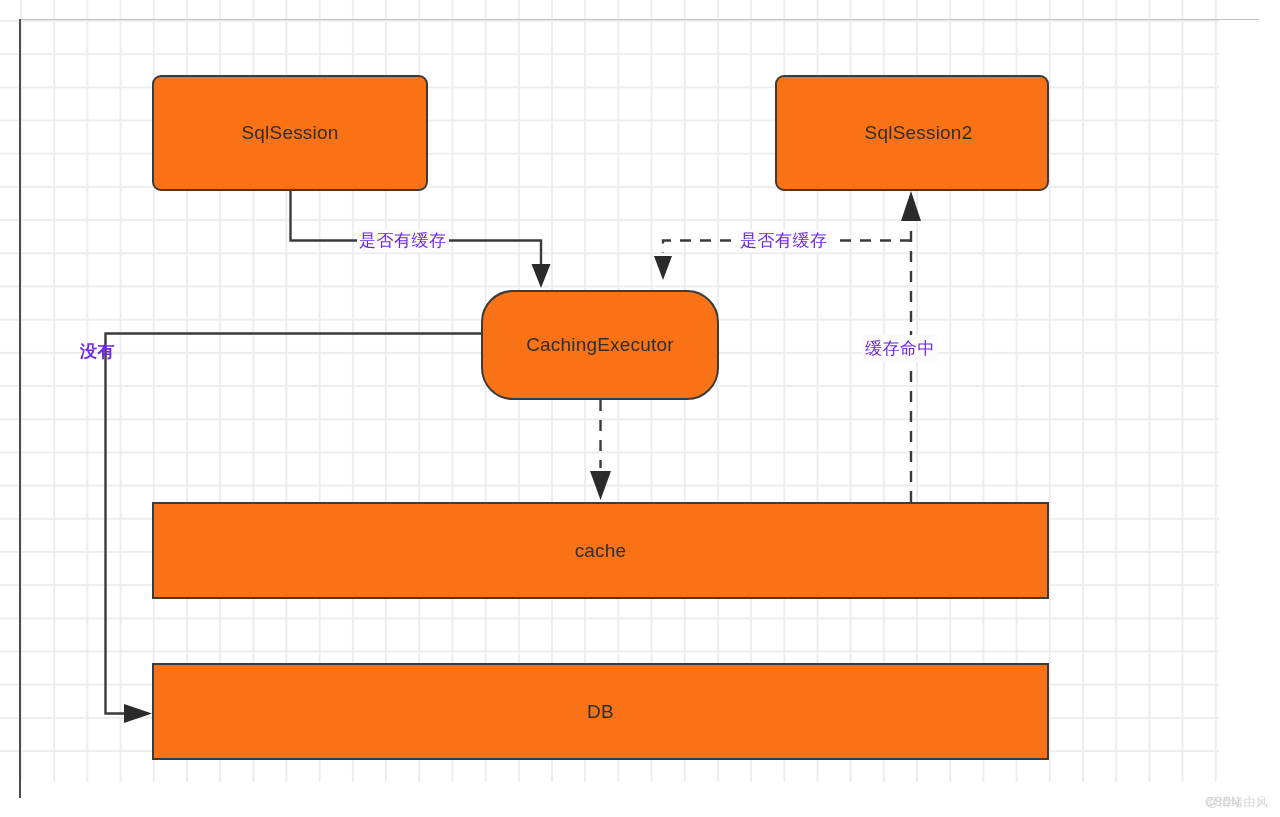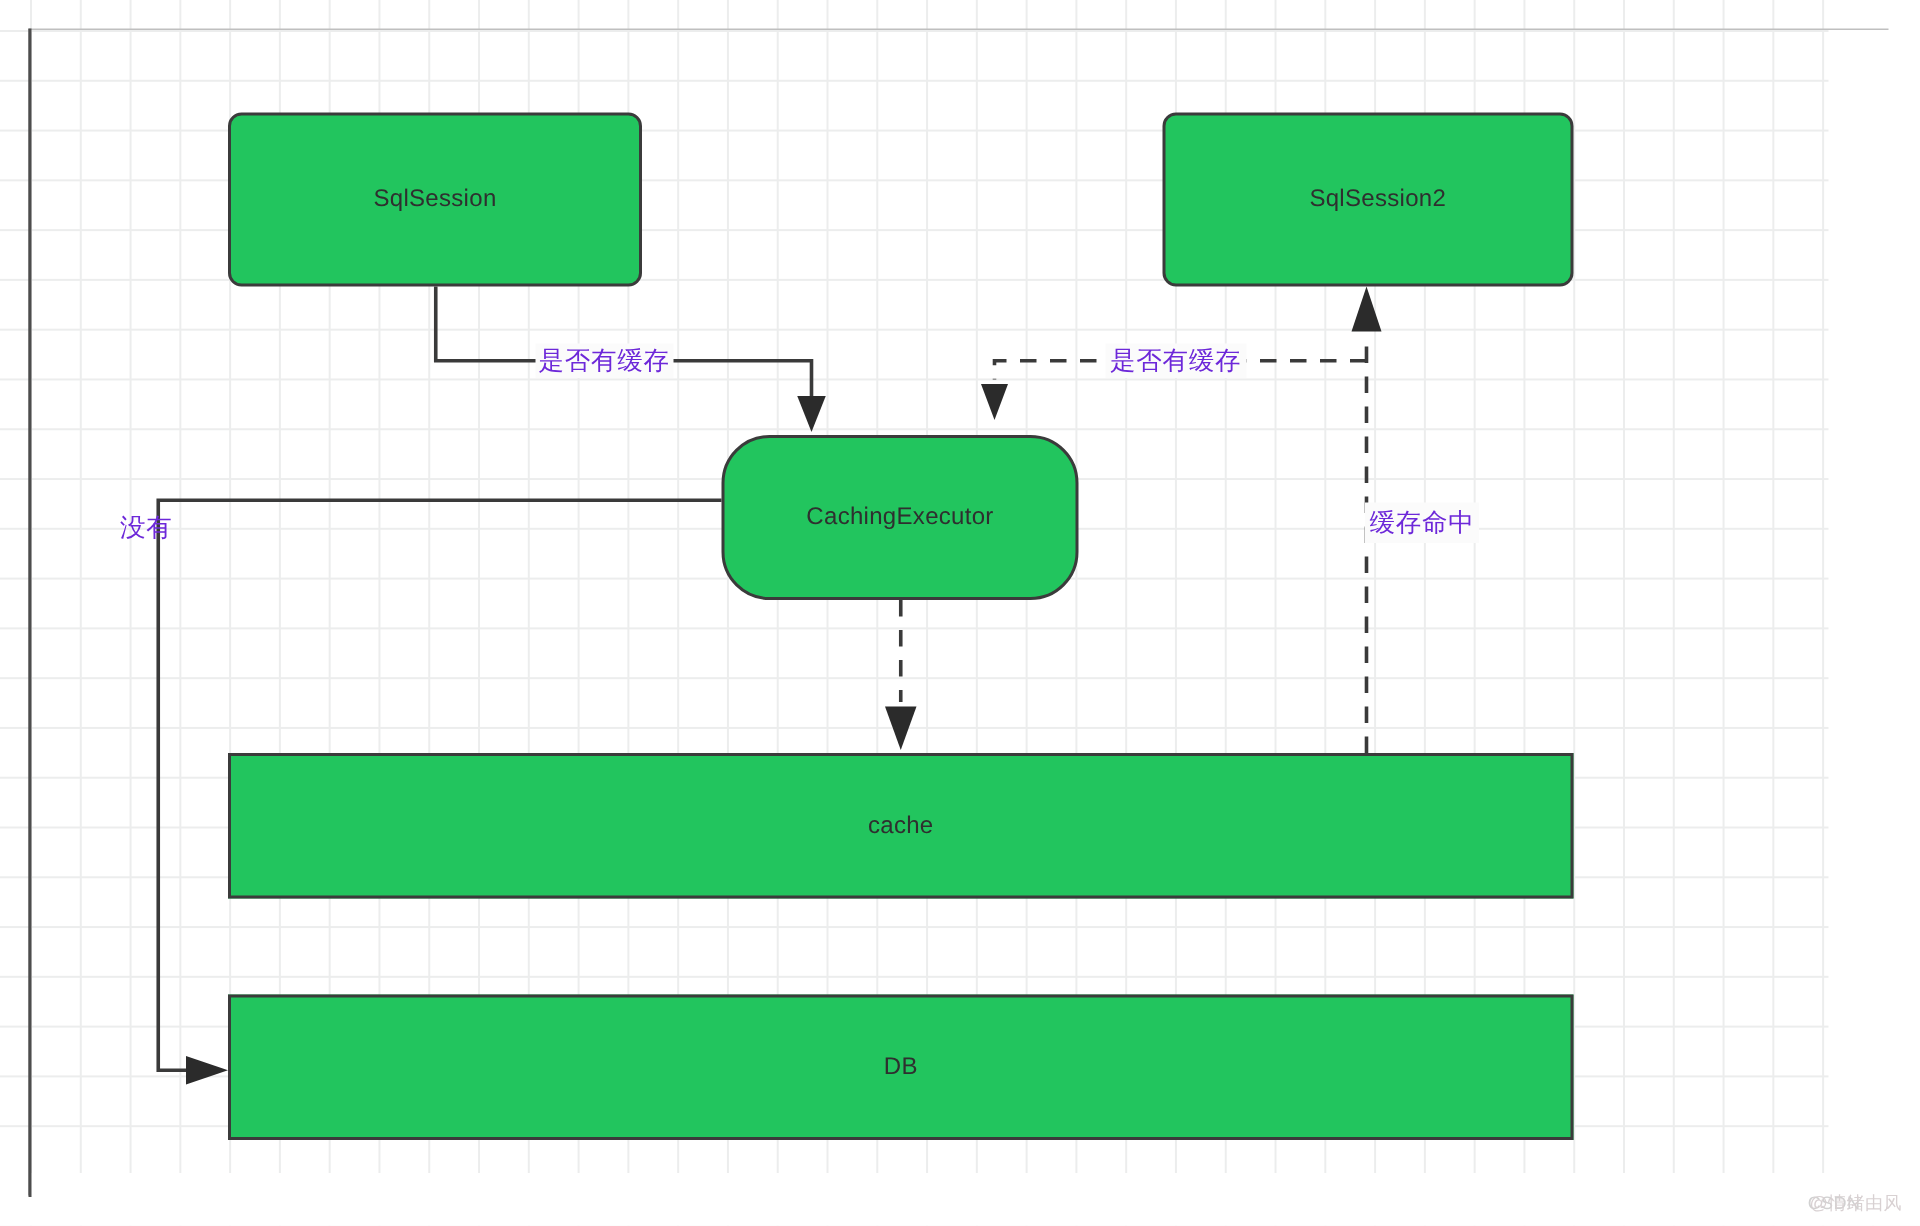--- a/index.html
+++ b/index.html
@@ -52,27 +52,27 @@
   #frame-left-edge {
     position: absolute;
     left: 19px; top: 19px;
     width: 2px; height: 779px;
     background: #4d4d4d;
   }
 
   .node {
     position: absolute;
     box-sizing: border-box;
-    background: #22c55e;
+    background: #f97316;
     border: 2.2px solid #3b3b3b;
     display: flex;
     align-items: center;
     justify-content: center;
     color: #2f2f2f;
-    font-size: 16px;
+    font-size: 19px;
     letter-spacing: 0.2px;
   }
   .node.rounded { border-radius: 9px; }
 
   .edge-label {
     position: absolute;
     font-size: 17px;
     color: #6d28d9;
     background: transparent;
     white-space: nowrap;
@@ -158,21 +158,21 @@
   </div>
 
   <div class="node" style="left:152px; top:502px; width:897px; height:97px;">
     <span>cache</span>
   </div>
 
   <div class="edge-label" style="left:357px; top:229px; background:#fbfbfb; padding:0 2px;">是否有缓存</div>
 
   <div class="edge-label" style="left:737px; top:229px; background:#fbfbfb; padding:0 3px;">是否有缓存</div>
 
-  <div class="edge-label" style="left:80px; top:340px;">没有</div>
+  <div class="edge-label" style="left:80px; top:340px;font-weight:bold;">没有</div>
 
-  <div class="edge-label" style="left:862px; top:335px; background:#fbfbfb; padding:2px 3px;margin-left:48px;">缓存命中</div>
+  <div class="edge-label" style="left:862px; top:335px; background:#fbfbfb; padding:2px 3px;">缓存命中</div>
 
   <div id="watermark">
     <span class="wm-1">CSDN</span><span class="wm-2">@情绪由风</span>
   </div>
 
 </div>
 
 </body></html>

